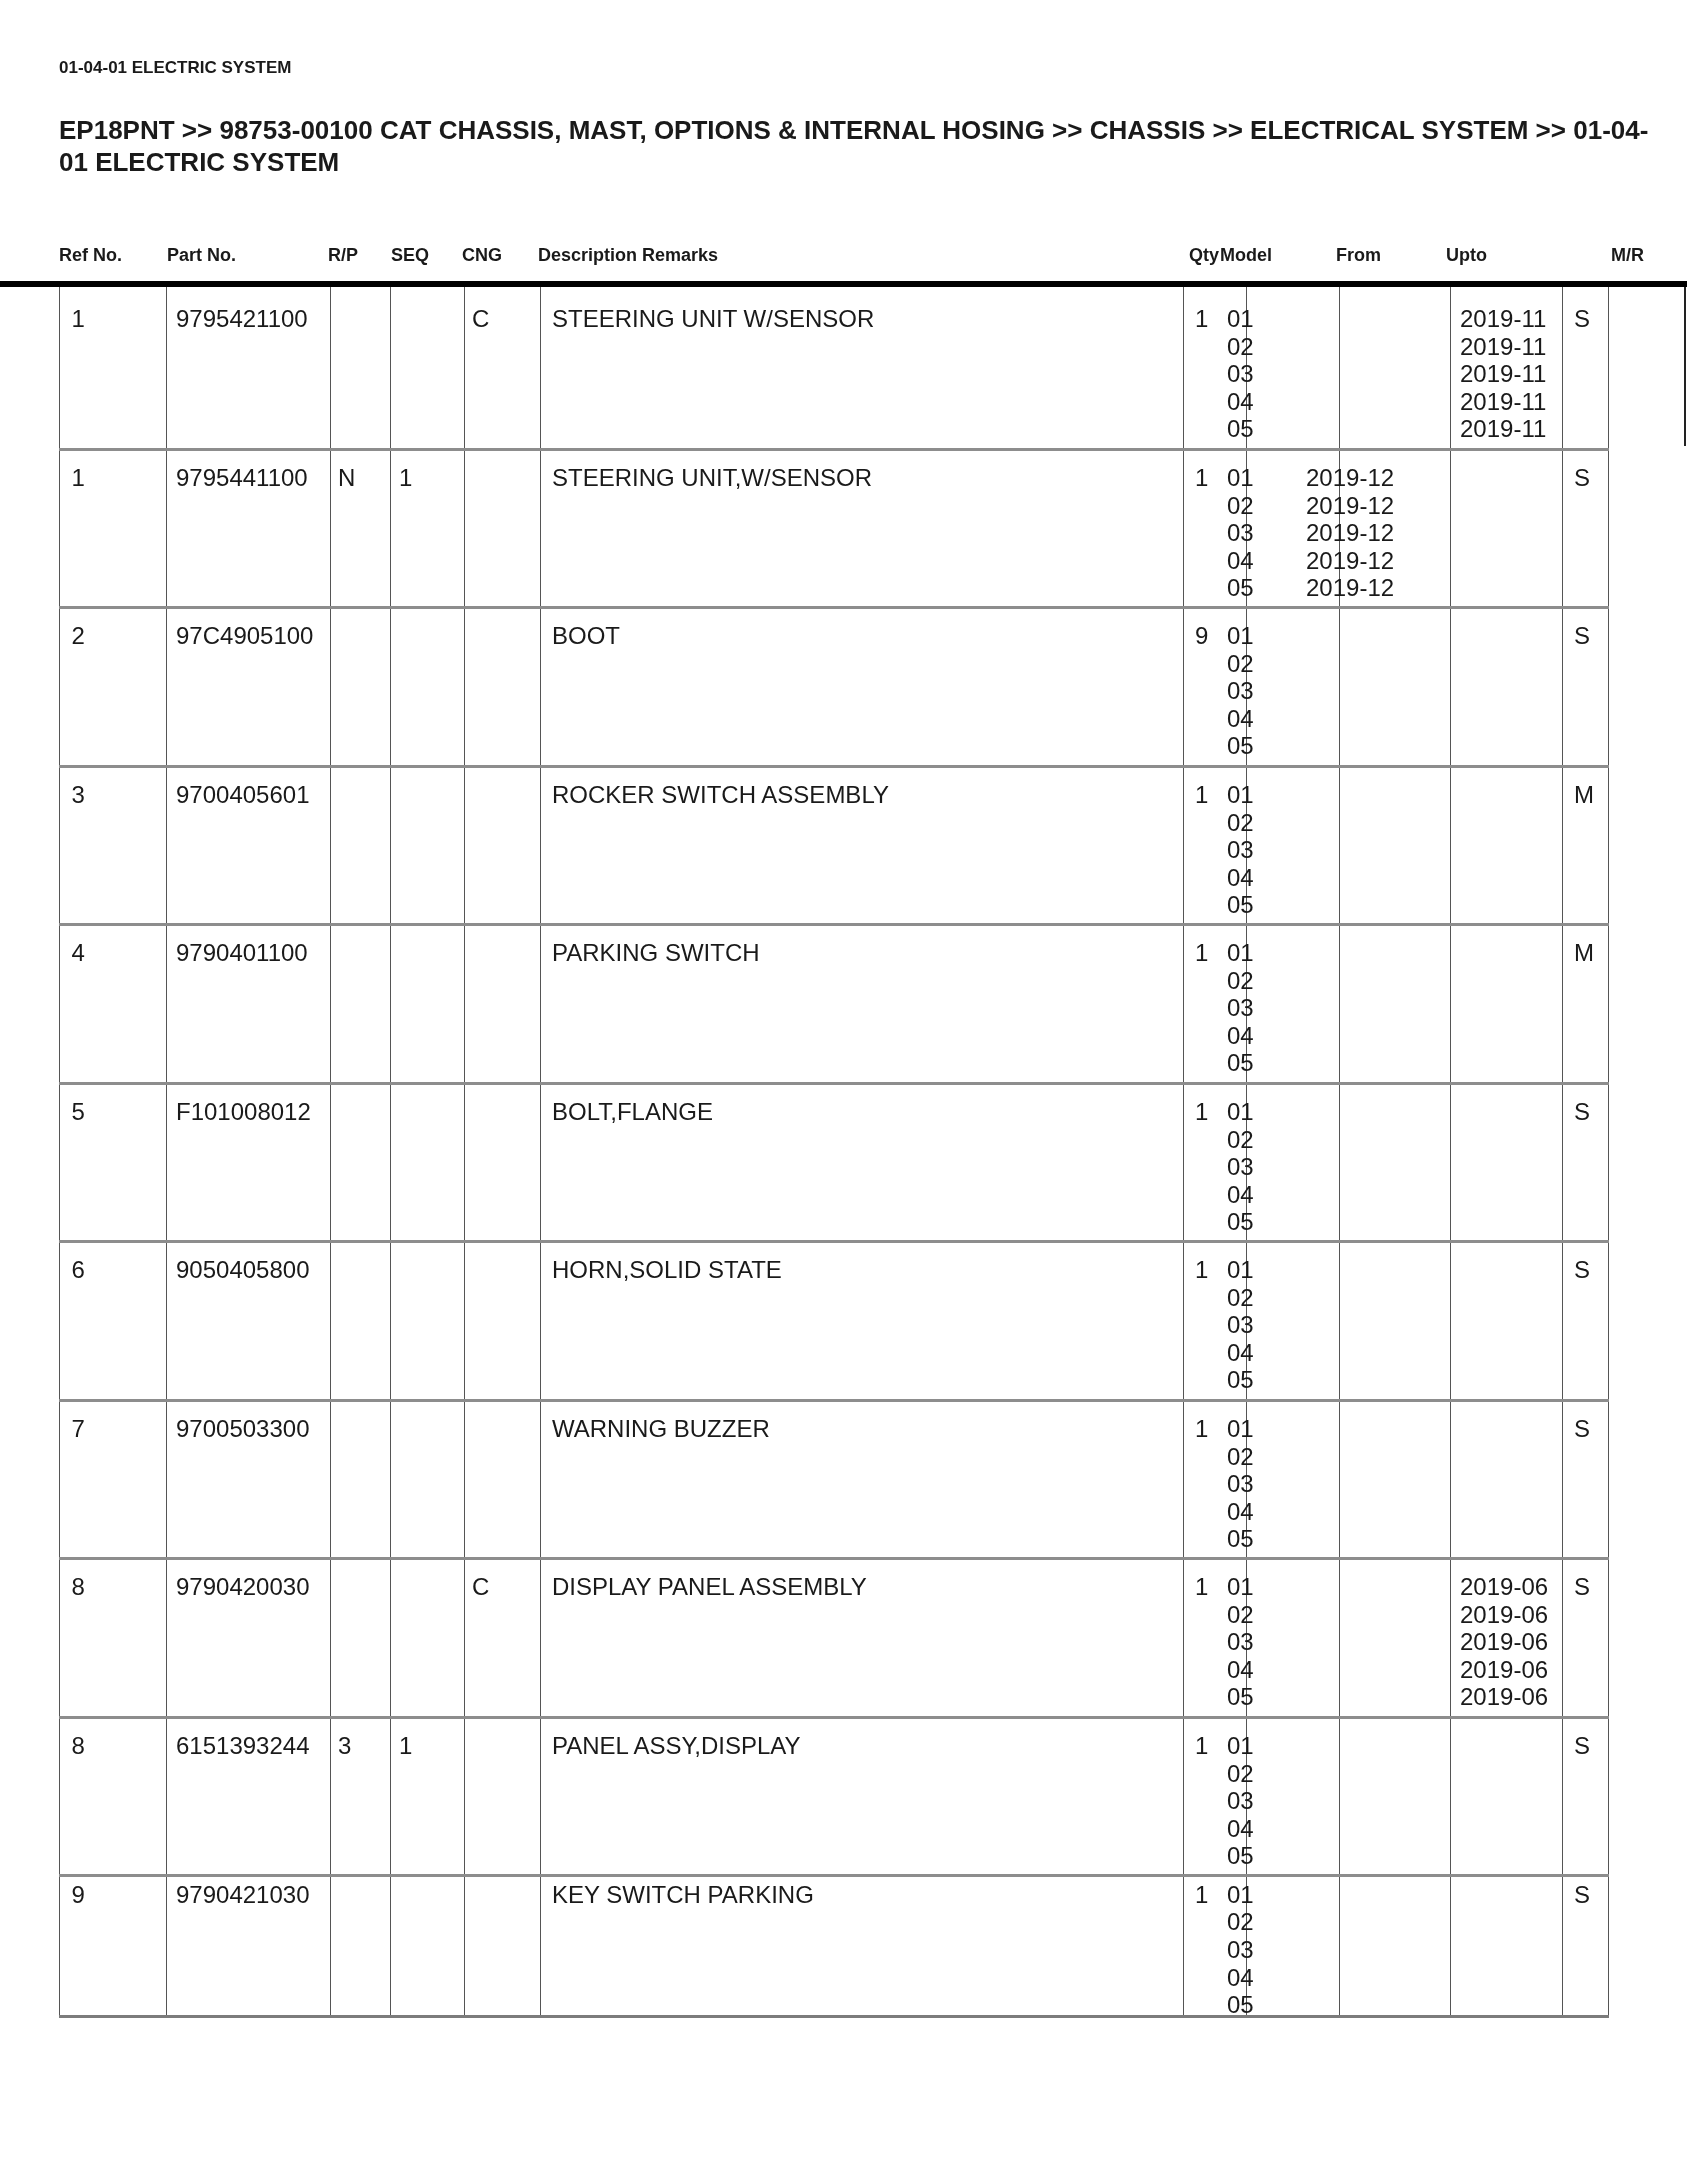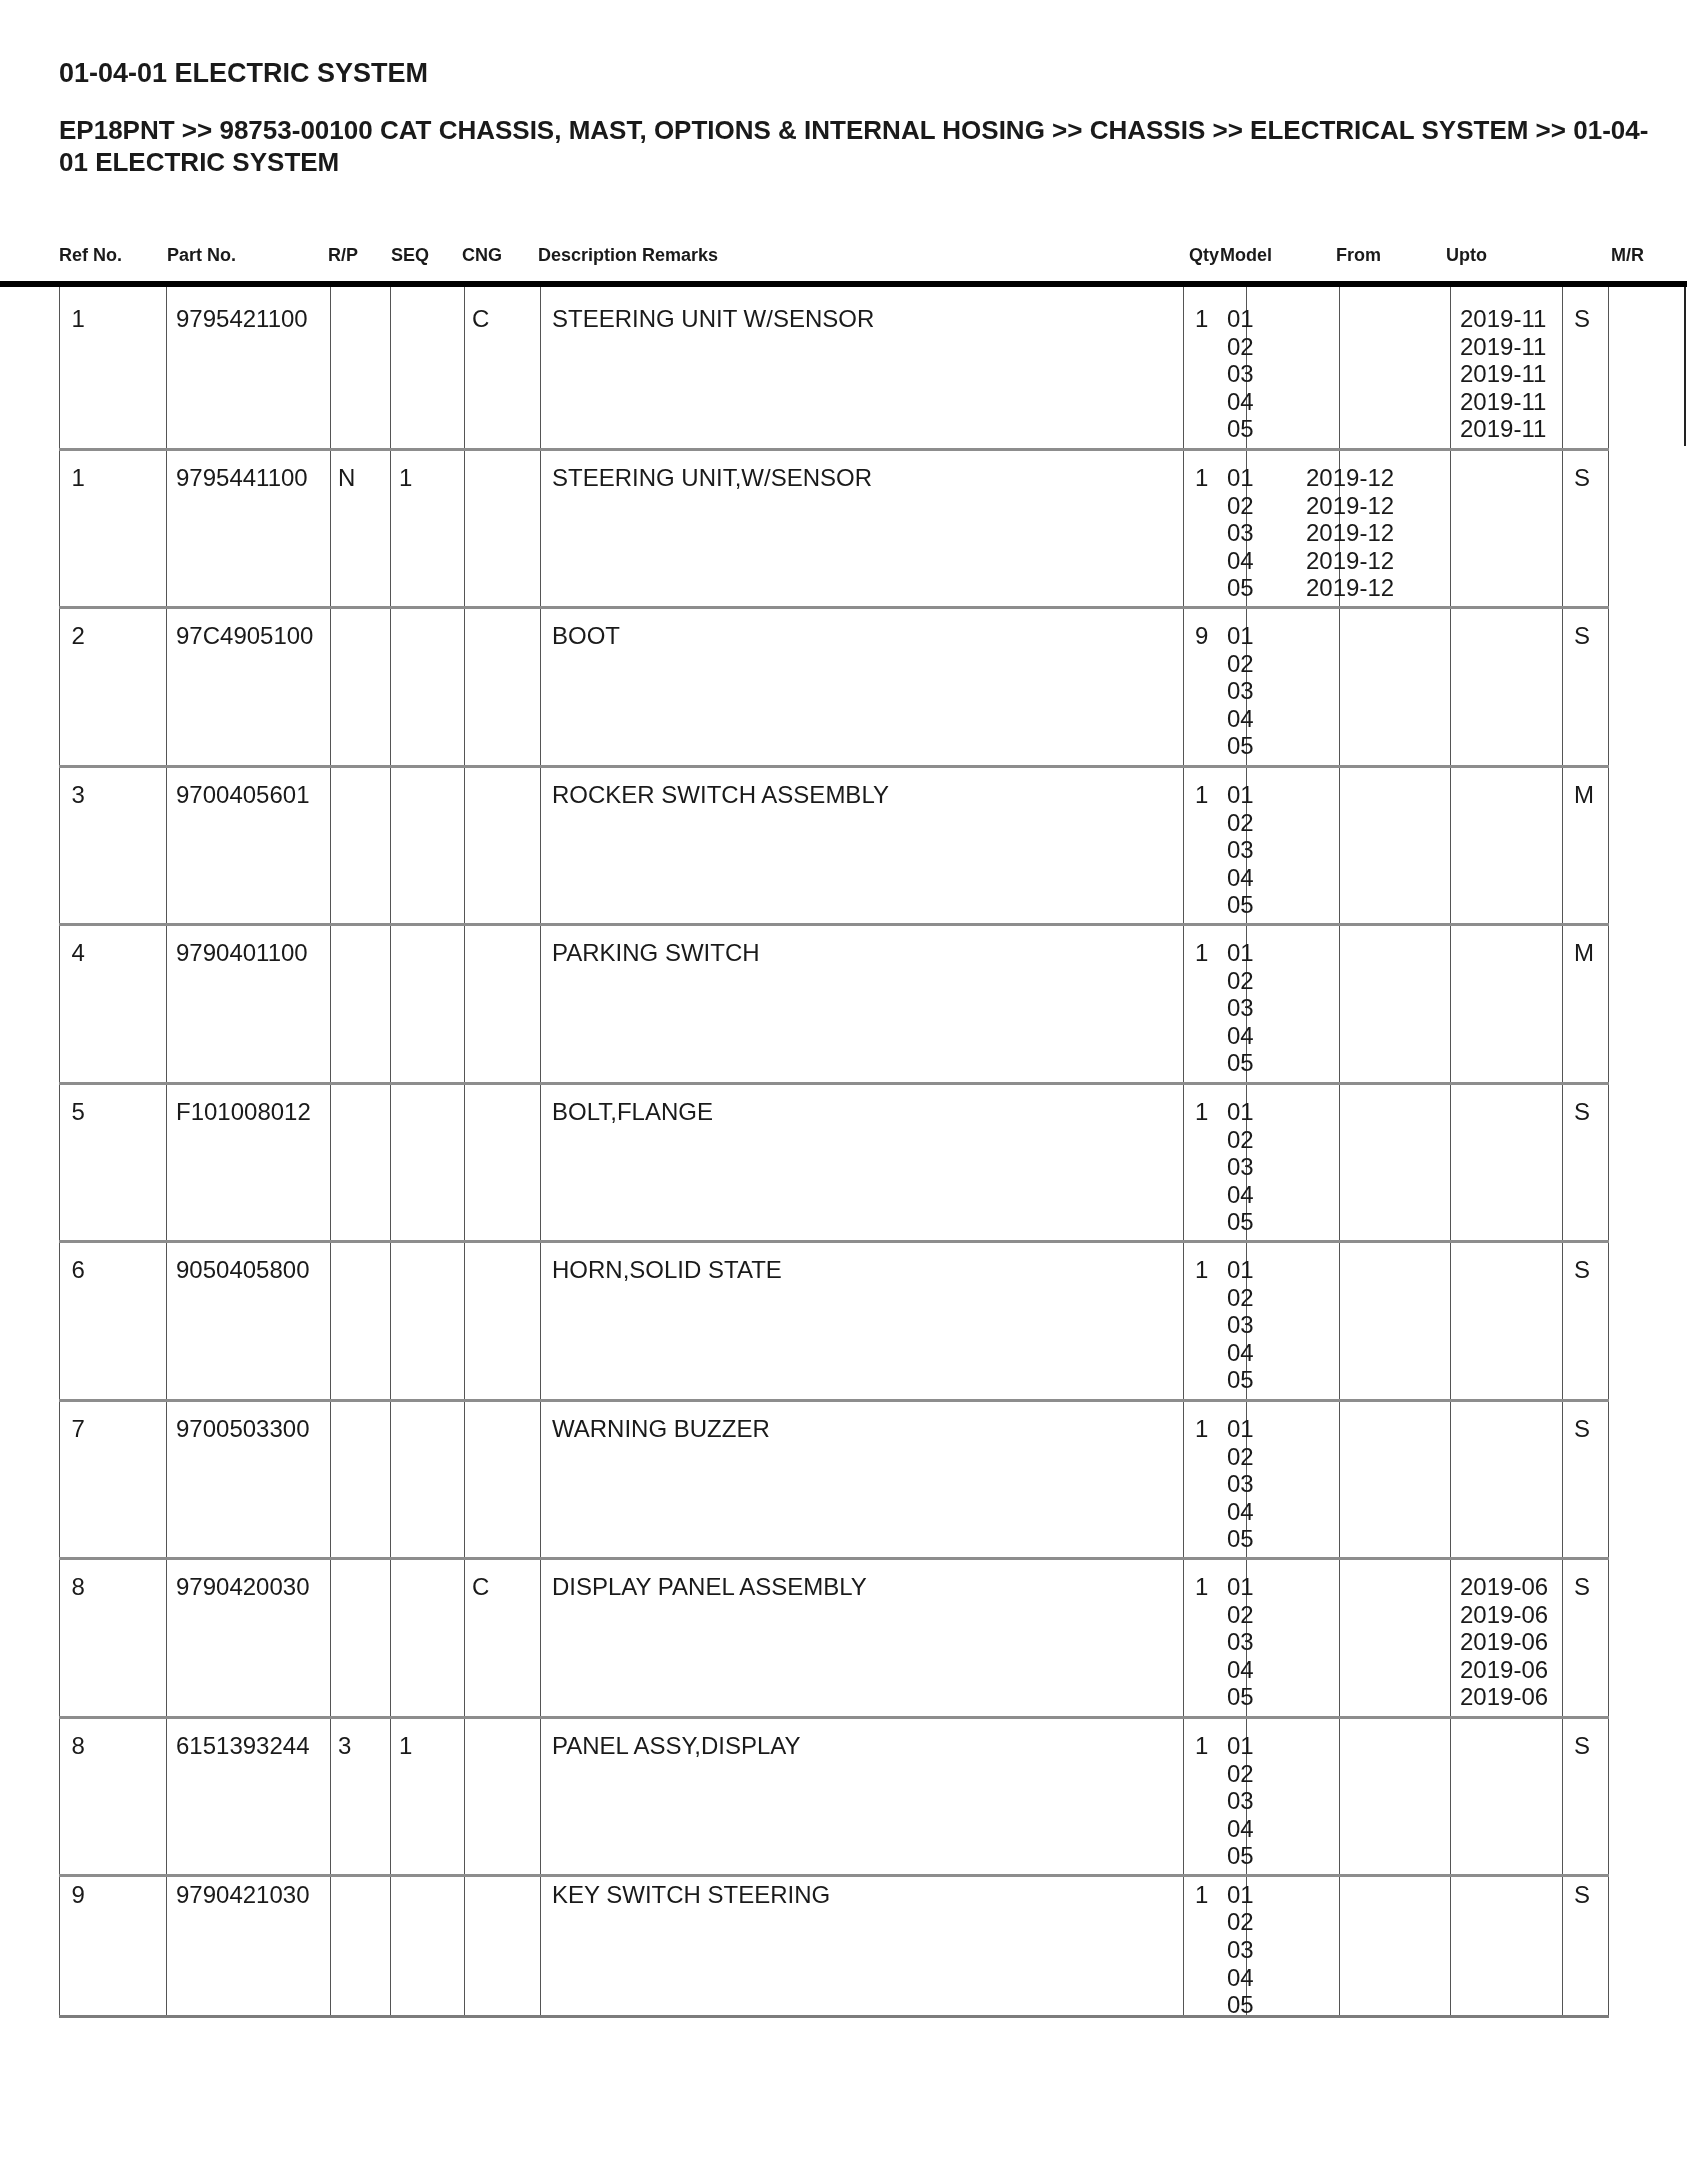--- a/index.html
+++ b/index.html
@@ -2,21 +2,21 @@
 <html style="font-size:11px"><head>
 <meta charset="utf-8">
 <style>
   html,body{margin:0;padding:0}
   body{
     width:1687px;height:2183px;background:#ffffff;position:relative;
     font-family:"Liberation Sans", sans-serif;color:#1a1a1a;
     -webkit-font-smoothing:antialiased;
   }
   .abs{position:absolute}
-  #page-title{left:59px;top:58px;font-size:27px;font-weight:bold;white-space:nowrap}
+  #page-title{left:59px;top:58px;font-size:17px;font-weight:bold;white-space:nowrap}
   #breadcrumb{left:59px;top:114px;width:1613px;font-size:26px;font-weight:bold;line-height:32px}
   .hlabel{position:absolute;top:245px;font-size:18px;font-weight:bold;white-space:nowrap}
   #top-rule{left:0;top:281px;width:1687px;height:6.2px;background:#000}
   #edge-artifact{left:1684px;top:287px;width:2.1px;height:159px;background:#222}
   #parts-table{left:59px;top:287px;width:1550px;height:1731px}
   .vline{position:absolute;top:0;width:1.4px;height:1731px;background:#555}
   .hsep{position:absolute;left:0;width:1550px;height:2.8px;background:#8d8d8d}
   #bottom-line{position:absolute;left:0;top:1728px;width:1550px;height:3.4px;background:#7c7c7c}
   .row{position:absolute;left:0;width:1550px}
   .cell{position:absolute;top:16px;font-size:24px;line-height:27.6px;white-space:nowrap}
@@ -279,21 +279,21 @@
         <div class="cell c-from"></div>
         <div class="cell c-upto"></div>
         <div class="cell c-mr">S</div>
       </div>
       <div class="row last" style="top: 1587px; height: 144px;">
         <div class="cell c-ref">9</div>
         <div class="cell c-part">9790421030</div>
         <div class="cell c-rp"></div>
         <div class="cell c-seq"></div>
         <div class="cell c-cng"></div>
-        <div class="cell c-desc">KEY SWITCH STEERING</div>
+        <div class="cell c-desc">KEY SWITCH PARKING</div>
         <div class="cell c-qty">1</div>
         <div class="cell c-models">
           <div>01</div>
           <div>02</div>
           <div>03</div>
           <div>04</div>
           <div>05</div>
         </div>
         <div class="cell c-from"></div>
         <div class="cell c-upto"></div>

